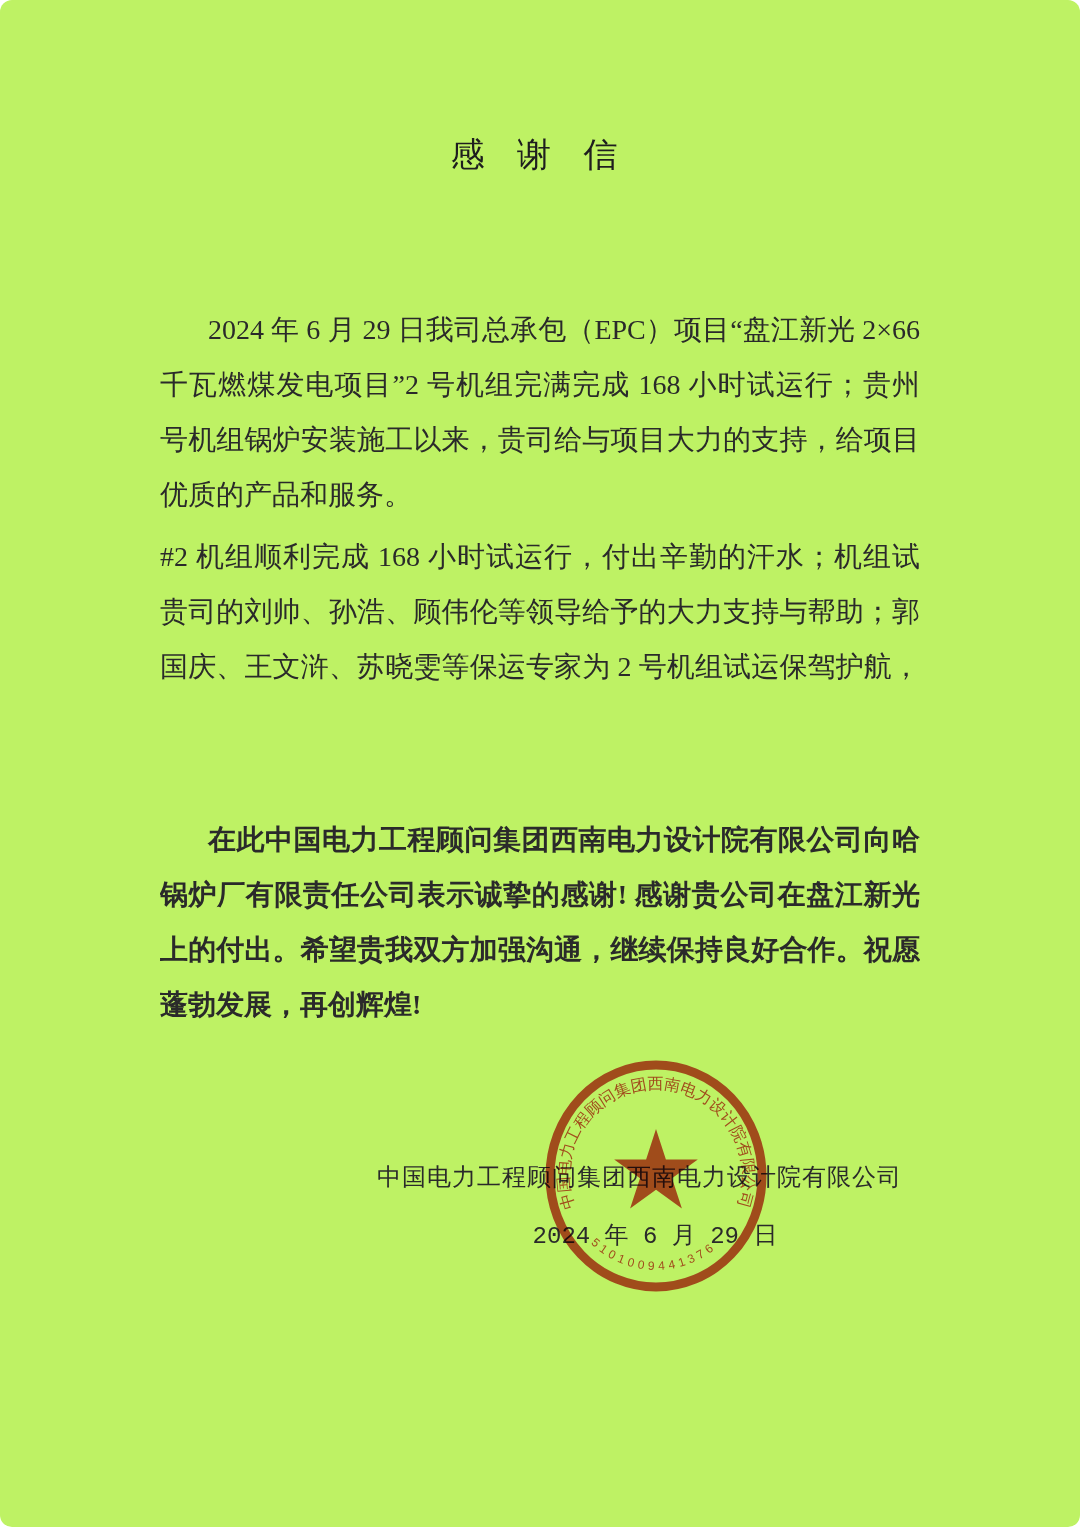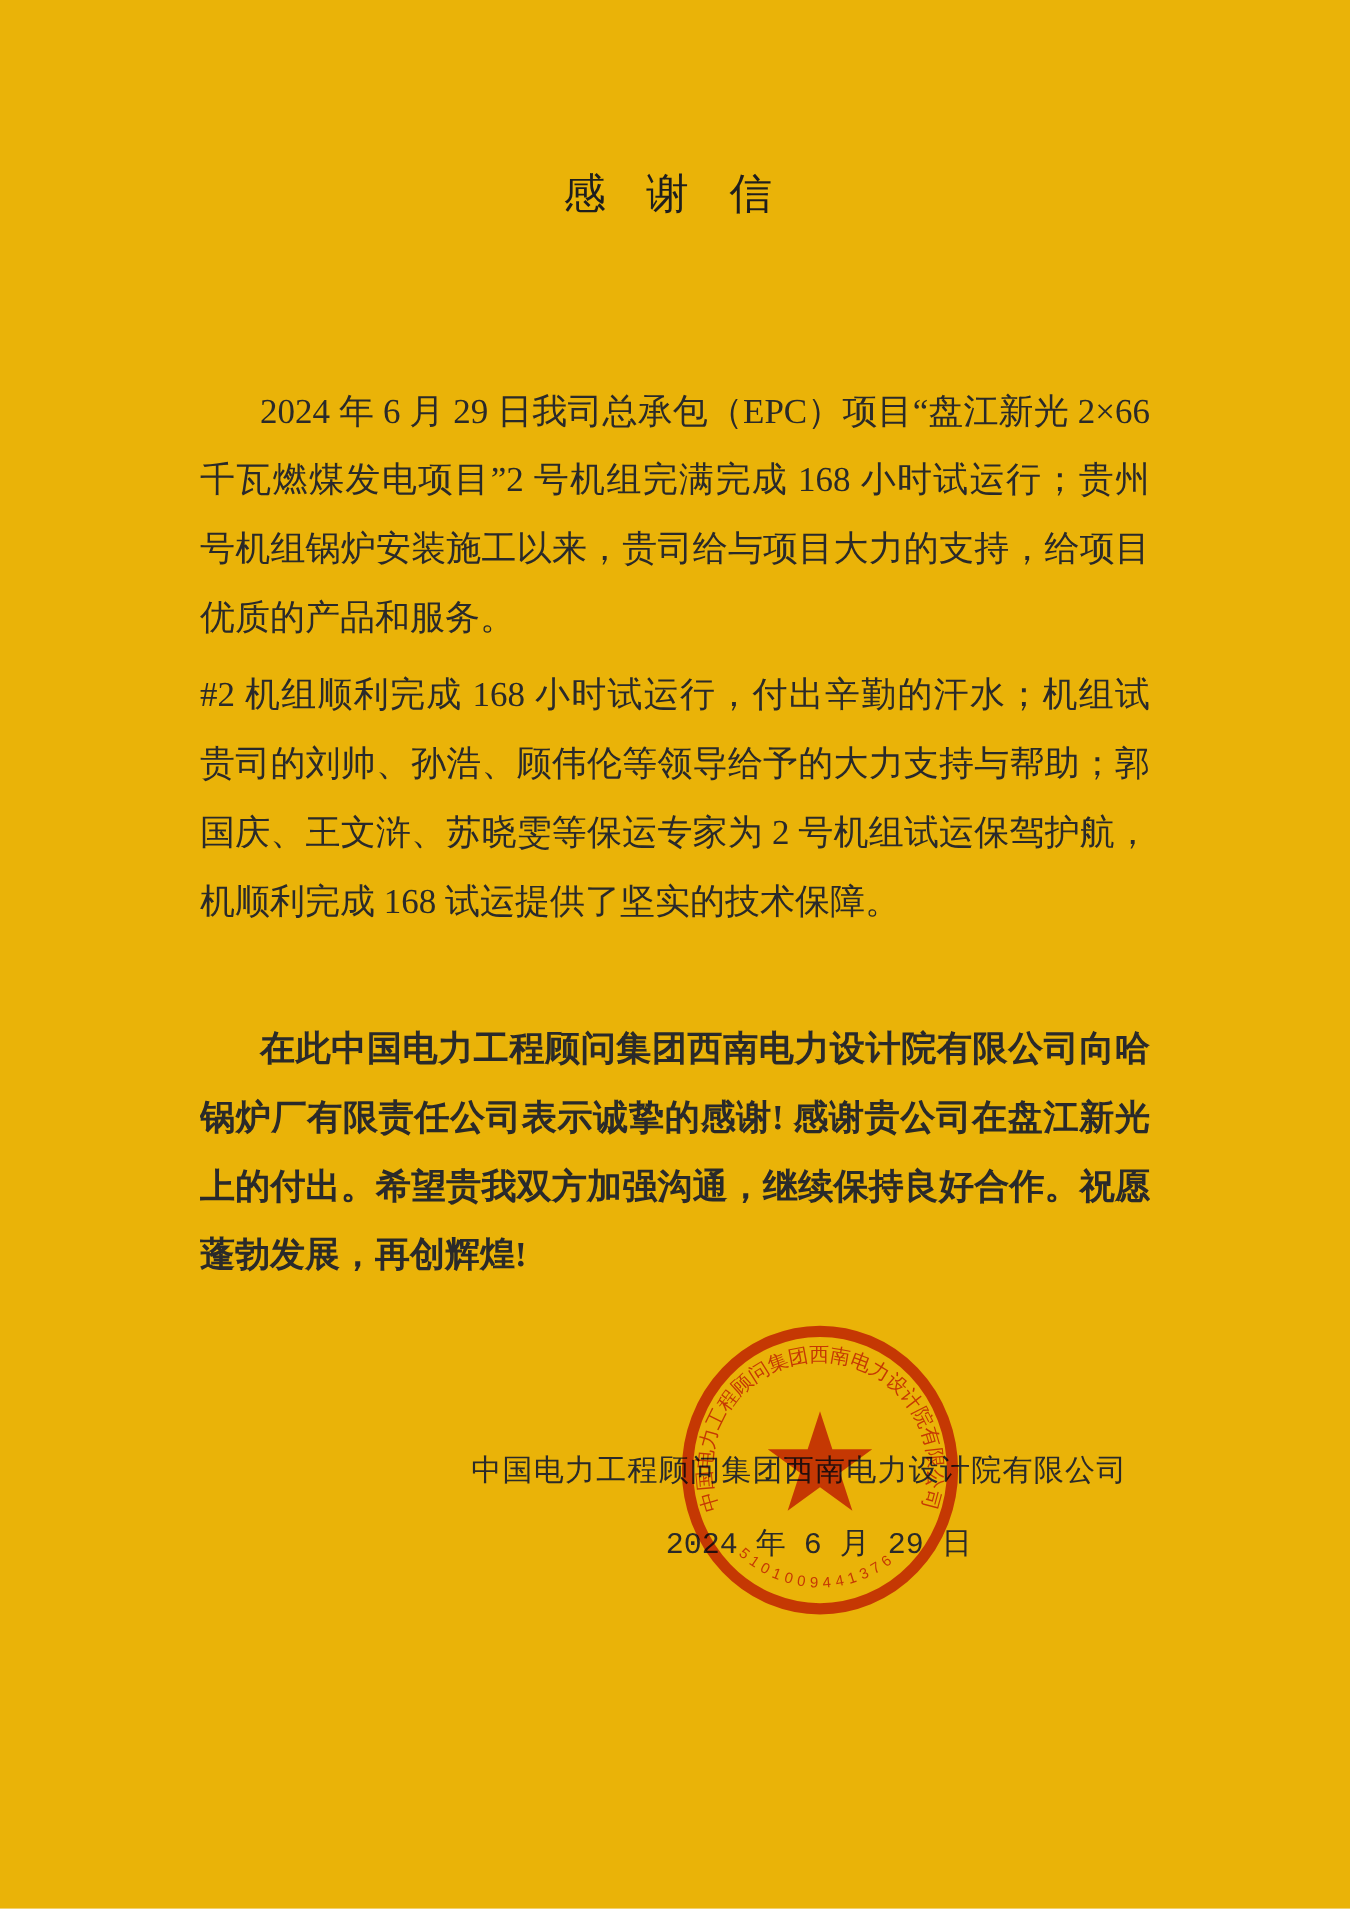--- a/index.html
+++ b/index.html
@@ -1,23 +1,24 @@
 <!DOCTYPE html>
 <html><head>
 <meta charset="utf-8">
 <style>
   html,body{margin:0;padding:0;}
   body{background:#ffffff;}
   .page{
     position:relative;
     width:1080px;height:1527px;
-    background:#eab308;
+    background:#bef264;
     overflow:hidden;
     font-family:"Liberation Serif","DejaVu Serif",serif;
     color:#2a2a2a;
+    border-radius:12px;
   }
   .title{
     position:absolute;top:132px;left:0;width:1080px;
     text-align:center;font-size:34px;letter-spacing:12px;
     color:#1e1e1e;white-space:nowrap;
   }
   .salutation{
     position:absolute;top:246px;left:160px;
     font-size:24px;line-height:36px;white-space:nowrap;
   }
@@ -58,21 +59,20 @@
     <div class="line indent">2024 年 6 月 29 日我司总承包（EPC）项目“盘江新光 2×66 万</div>
     <div class="line">千瓦燃煤发电项目”2 号机组完满完成 168 小时试运行；贵州盘江 2</div>
     <div class="line">号机组锅炉安装施工以来，贵司给与项目大力的支持，给项目提供了</div>
     <div class="line last">优质的产品和服务。</div>
   </div>
 
   <div class="para p2">
     <div class="line">#2 机组顺利完成 168 小时试运行，付出辛勤的汗水；机组试运期间，</div>
     <div class="line">贵司的刘帅、孙浩、顾伟伦等领导给予的大力支持与帮助；郭拯、宋</div>
     <div class="line">国庆、王文浒、苏晓雯等保运专家为 2 号机组试运保驾护航，为 2 号</div>
-    <div class="line last">机顺利完成 168 试运提供了坚实的技术保障。</div>
   </div>
 
   <div class="para p3">
     <div class="line indent">在此中国电力工程顾问集团西南电力设计院有限公司向哈尔滨</div>
     <div class="line">锅炉厂有限责任公司表示诚挚的感谢! 感谢贵公司在盘江新光项目</div>
     <div class="line">上的付出。希望贵我双方加强沟通，继续保持良好合作。祝愿贵公司</div>
     <div class="line last">蓬勃发展，再创辉煌!</div>
   </div>
 
   <div class="sig-company">中国电力工程顾问集团西南电力设计院有限公司</div>

